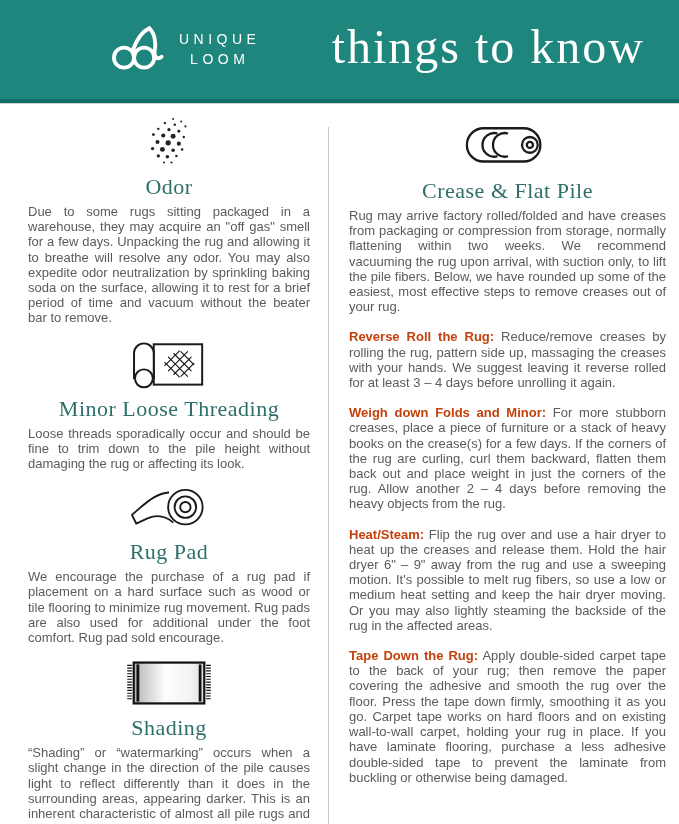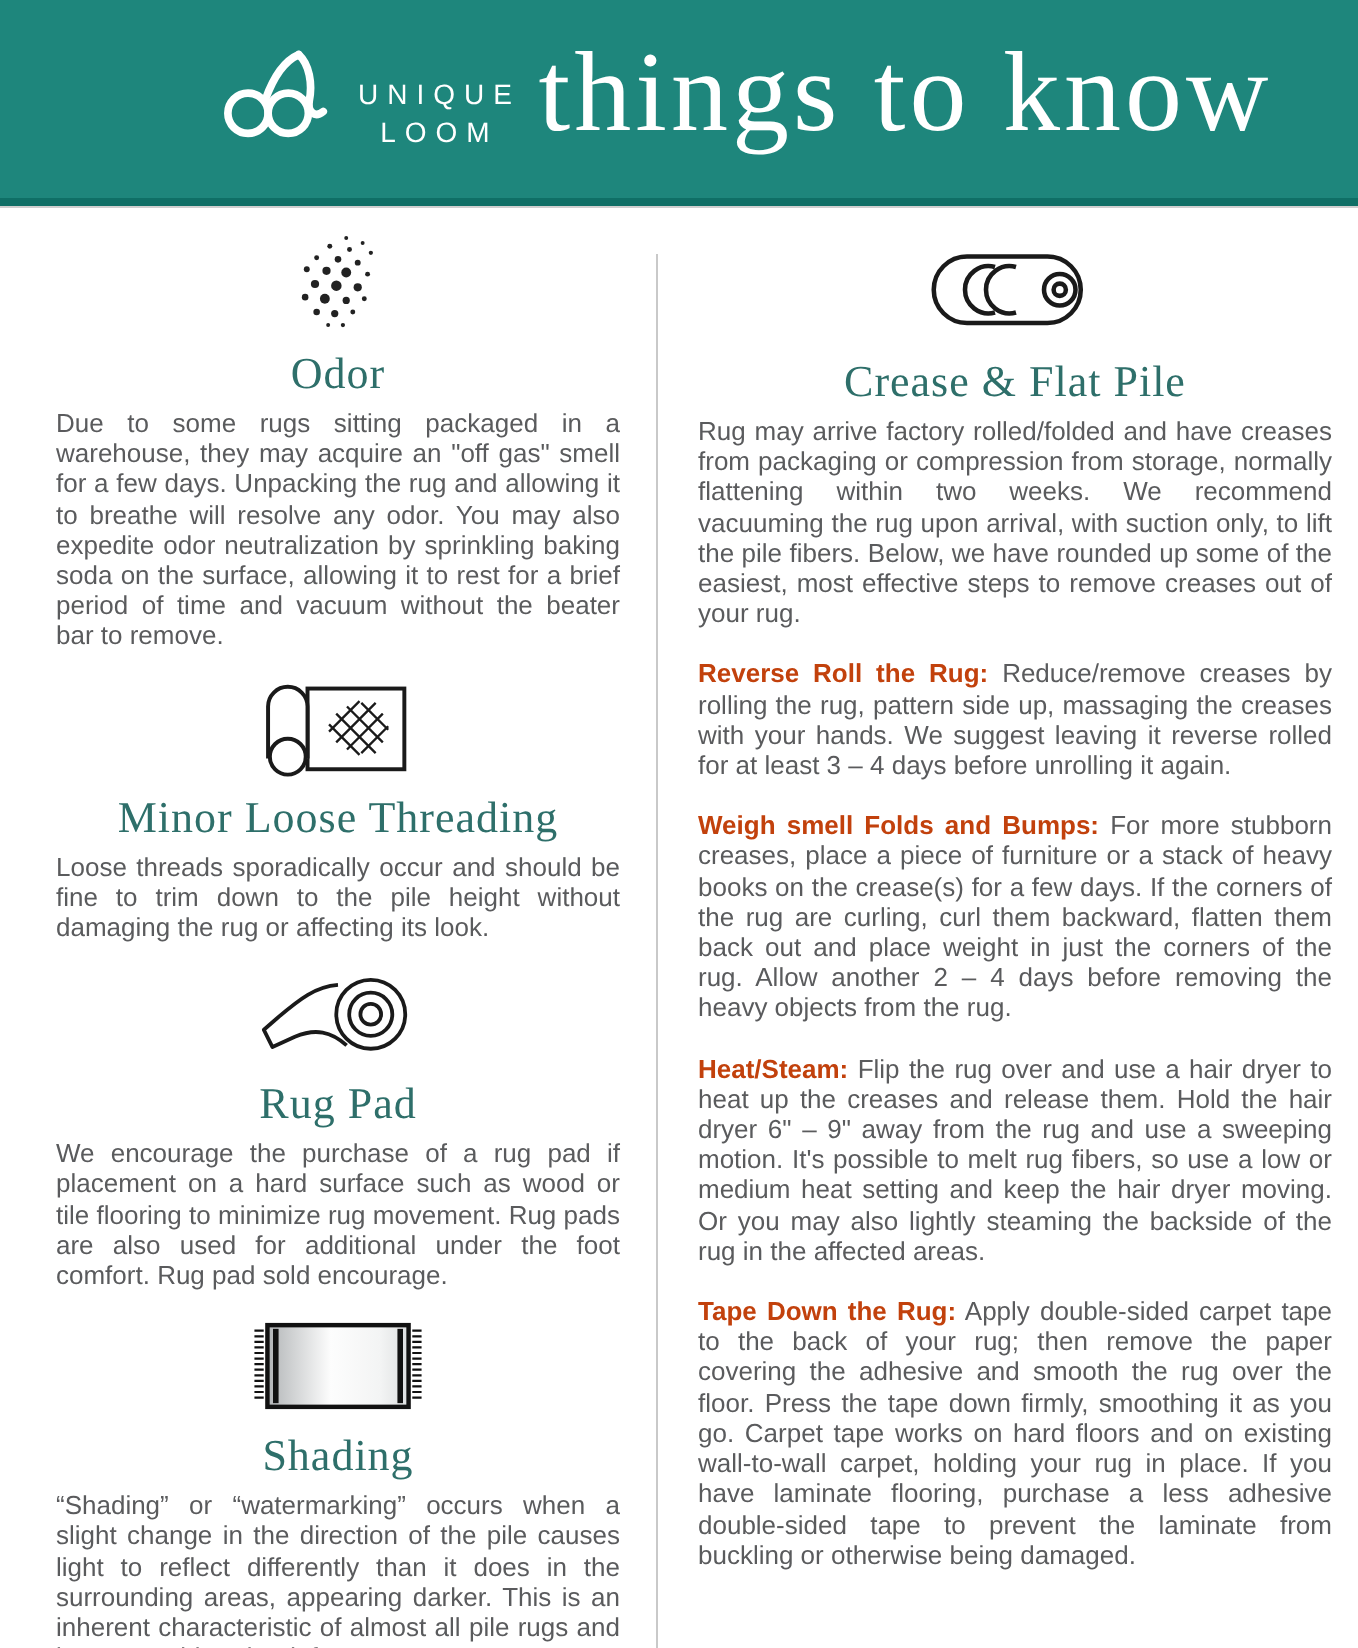--- a/index.html
+++ b/index.html
@@ -6,29 +6,29 @@
   .page {
     position:relative; width:679px; height:824px; overflow:hidden;
     background:#fff; font-family:"Liberation Sans", sans-serif;
   }
   
   header {
     height:99px; background:#1e867c; border-bottom:4px solid #0f6f66;
     box-shadow:0 1px 0 #cfcfcf;
     display:flex; align-items:center;
   }
-  .brand { margin-left:110px; display:flex; align-items:flex-end; gap:13px; }
+  .brand { margin-left:110px; display:flex; align-items:center; gap:13px; }
   .brand-text {
     color:#fff; font-size:14px; letter-spacing:4.5px;
     line-height:1.4; text-align:center; font-weight:400;
   }
   .page-title {
-    flex:1; text-align:center; color:#fff; margin:0 34px 6px 0;
+    flex:1; text-align:right; color:#fff; margin:0 34px 6px 0;
     font-family:"Liberation Serif", serif; font-weight:400;
-    font-size:57px; letter-spacing:2px;
+    font-size:48px; letter-spacing:2px;
   }
   
   .content { position:relative; display:flex; height:721px; }
   .divider { position:absolute; left:328px; top:24px; bottom:0; width:1px; background:#c9c9c9; }
   .col { box-sizing:border-box; }
   .col.left  { width:328px; padding:13px 18px 0 28px; }
   .col.right { flex:1;      padding:13px 13px 0 21px; }
   section { text-align:center; }
   section + section { margin-top:12px; }
   .icon-wrap { text-align:center; line-height:0; }
@@ -171,21 +171,21 @@
             <circle cx="77" cy="33" r="9" fill="none" stroke="#1a1a1a" stroke-width="2.6"></circle>
             <circle cx="77" cy="33" r="3.5" fill="none" stroke="#1a1a1a" stroke-width="2.6"></circle>
           </svg>
         </div>
         <h2>Crease &amp; Flat Pile</h2>
         <p class="body">Rug may arrive factory rolled/folded and have creases from packaging or compression from storage, normally flattening within two weeks. We recommend vacuuming the rug upon arrival, with suction only, to lift the pile fibers. Below, we have rounded up some of the easiest, most effective steps to remove creases out of your rug.</p>
       </section>
 
       <p class="tip"><strong>Reverse Roll the Rug:</strong> <span>Reduce/remove creases by rolling the rug, pattern side up, massaging the creases with your hands. We suggest leaving it reverse rolled for at least 3 – 4 days before unrolling it again.</span></p>
 
-      <p class="tip"><strong>Weigh smell Folds and Bumps:</strong> <span>For more stubborn creases, place a piece of furniture or a stack of heavy books on the crease(s) for a few days. If the corners of the rug are curling, curl them backward, flatten them back out and place weight in just the corners of the rug. Allow another 2 – 4 days before removing the heavy objects from the rug.</span></p>
+      <p class="tip"><strong>Weigh down Folds and Minor:</strong> <span>For more stubborn creases, place a piece of furniture or a stack of heavy books on the crease(s) for a few days. If the corners of the rug are curling, curl them backward, flatten them back out and place weight in just the corners of the rug. Allow another 2 – 4 days before removing the heavy objects from the rug.</span></p>
 
       <p class="tip"><strong>Heat/Steam:</strong> <span>Flip the rug over and use a hair dryer to heat up the creases and release them. Hold the hair dryer 6" – 9" away from the rug and use a sweeping motion. It's possible to melt rug fibers, so use a low or medium heat setting and keep the hair dryer moving. Or you may also lightly steaming the backside of the rug in the affected areas.</span></p>
 
       <p class="tip"><strong>Tape Down the Rug:</strong> <span>Apply double-sided carpet tape to the back of your rug; then remove the paper covering the adhesive and smooth the rug over the floor. Press the tape down firmly, smoothing it as you go. Carpet tape works on hard floors and on existing wall-to-wall carpet, holding your rug in place. If you have laminate flooring, purchase a less adhesive double-sided tape to prevent the laminate from buckling or otherwise being damaged.</span></p>
 
     </div>
   </div>
 </div>
 
 </body></html>

